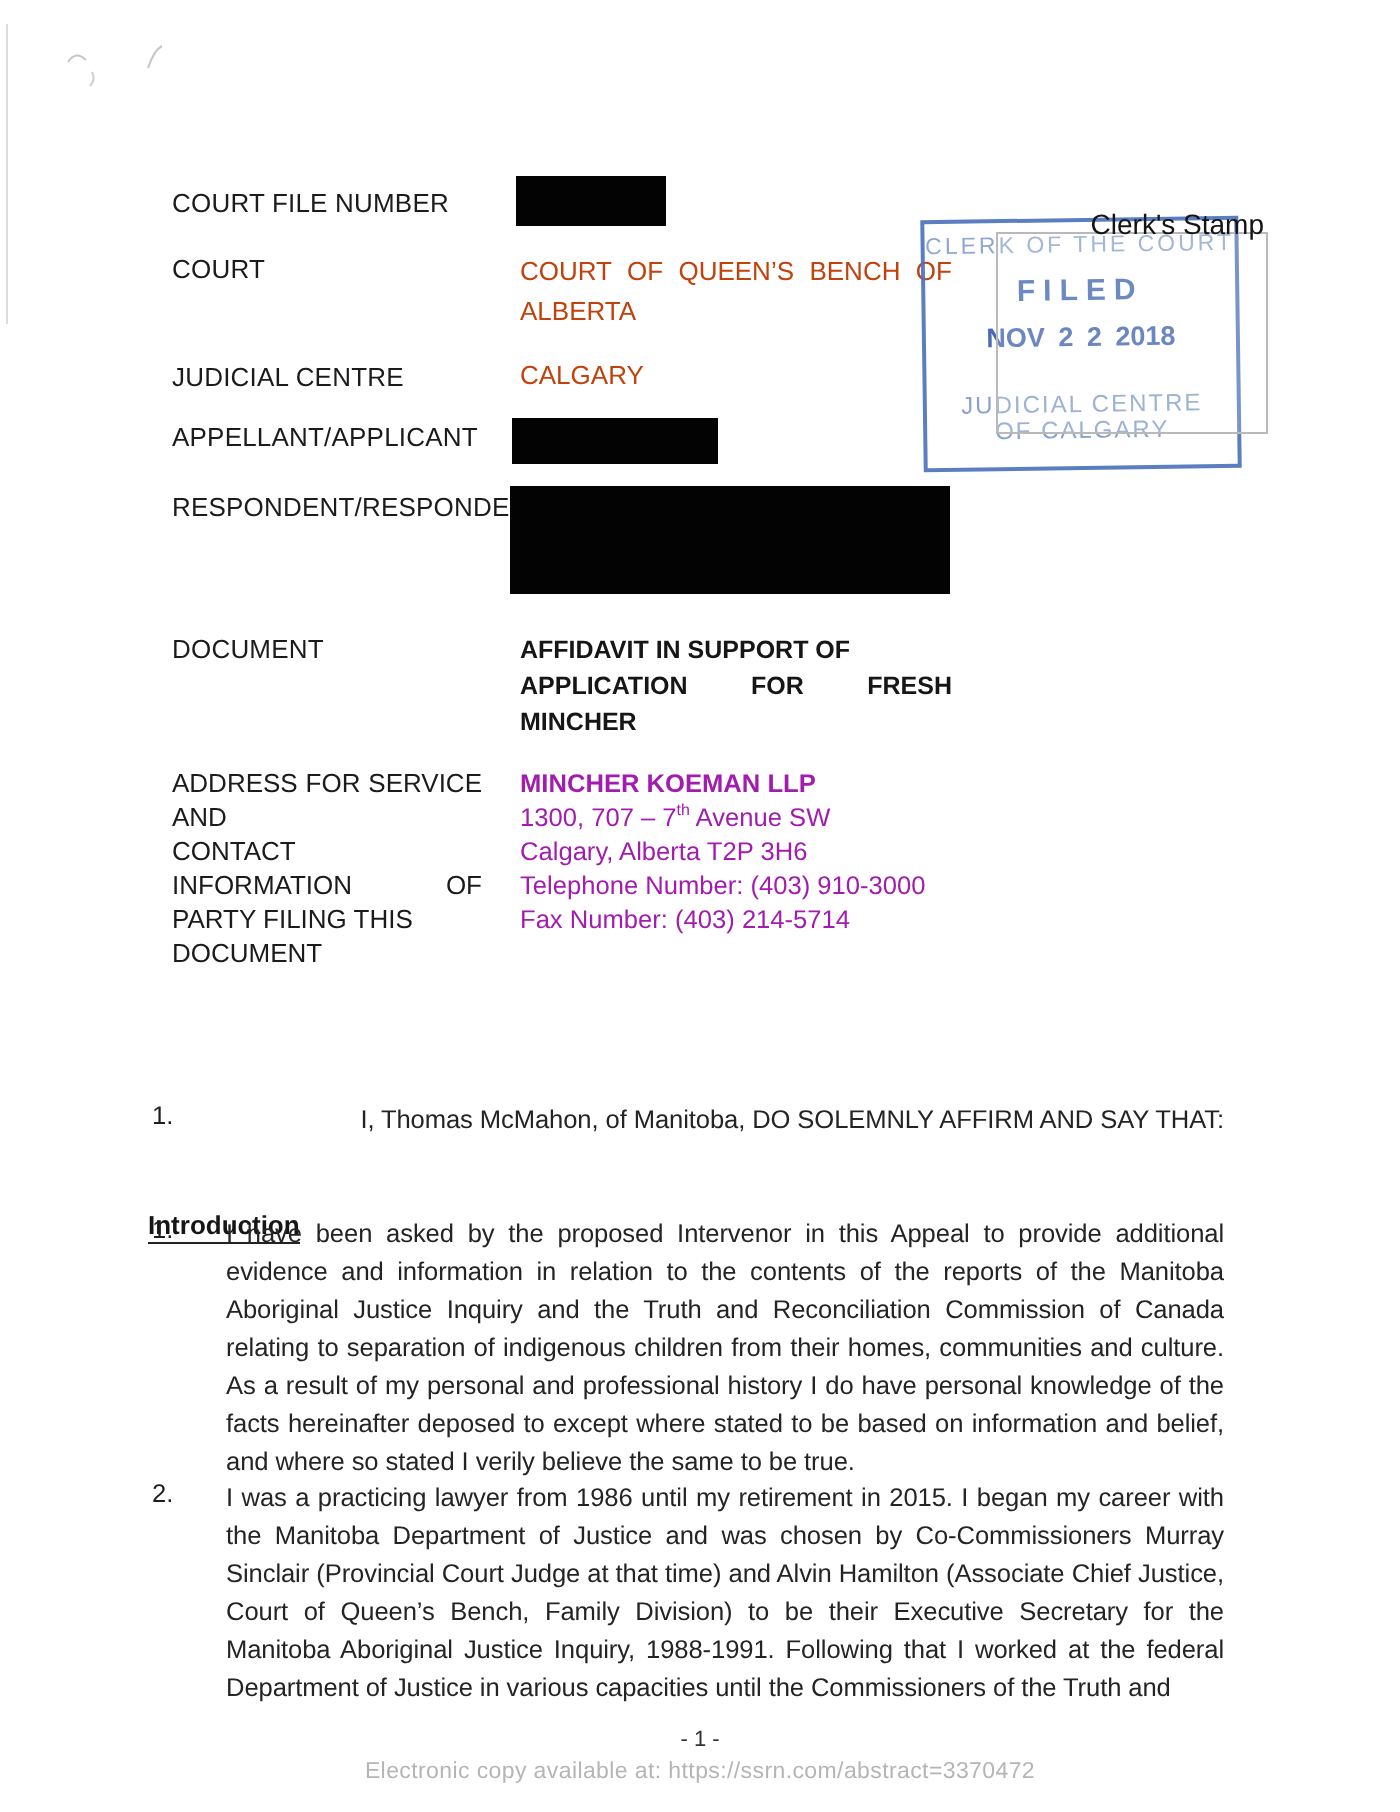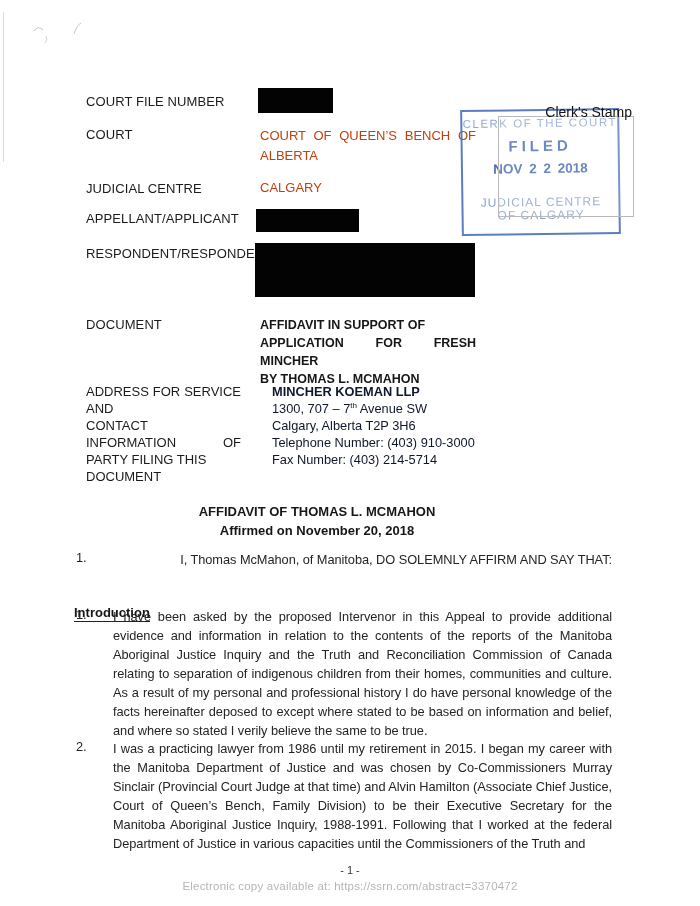--- a/index.html
+++ b/index.html
@@ -8,21 +8,21 @@
     font-family:"Liberation Sans","DejaVu Sans",sans-serif;color:#212121;
   }
   
   .lbl{position:absolute;left:86px;font-size:13px;line-height:17px;color:#1b1b1b;letter-spacing:.1px;}
   .val{position:absolute;left:260px;width:216px;font-size:13px;color:#c2410c;}
   .jl{text-align:justify;text-align-last:justify;}
   .bold{font-weight:700;}
   .redact{position:absolute;background:#030303;}
   
   .addr-lbl{position:absolute;left:86px;width:155px;font-size:13px;line-height:17px;color:#1b1b1b;}
-  .addr-val{position:absolute;left:272px;width:230px;font-size:12.8px;line-height:17px;color:#0f172a;}
+  .addr-val{position:absolute;left:260px;width:230px;font-size:12.8px;line-height:17px;color:#a21caf;}
   sup{font-size:8px;vertical-align:super;line-height:0;}
   
   .title-block{position:absolute;left:76px;width:482px;text-align:center;font-size:13px;font-weight:700;line-height:19px;color:#161616;}
   
   .pnum{position:absolute;left:76px;font-size:12.8px;color:#1e1e1e;}
   .ptext{position:absolute;left:113px;width:499px;font-size:12.8px;line-height:19px;color:#242424;
          text-align:justify;letter-spacing:-.05px;}
   .intro{position:absolute;left:74px;font-size:13px;font-weight:700;color:#161616;margin-top:27px;}
   .intro span{border-bottom:1.5px solid #222;padding-bottom:1px;}
   
@@ -70,21 +70,20 @@
   <div class="lbl" style="top:210px">APPELLANT/APPLICANT</div>
   <div class="redact" style="left:256px;top:209px;width:103px;height:23px"></div>
 
   <div class="lbl" style="top:245px">RESPONDENT/RESPONDENT</div>
   <div class="redact" style="left:255px;top:243px;width:220px;height:54px"></div>
 
   <div class="lbl" style="top:316px">DOCUMENT</div>
   <div class="val bold" style="top:316px;line-height:18px;font-size:12.5px;color:#161616">
     <div>AFFIDAVIT IN SUPPORT OF</div>
     <div class="jl">APPLICATION FOR FRESH MINCHER</div>
-    <div>BY THOMAS L. MCMAHON</div>
   </div>
 
   <div class="addr-lbl" style="top:383px">
     <div class="jl">ADDRESS FOR SERVICE AND</div>
     <div class="jl">CONTACT INFORMATION OF</div>
     <div>PARTY FILING THIS</div>
     <div>DOCUMENT</div>
   </div>
   <div class="addr-val" style="top:383px">
     <div class="bold">MINCHER KOEMAN LLP</div>
@@ -97,24 +96,20 @@
   <div class="stamp-box">
     <div class="st1">CLERK OF THE COURT</div>
     <div class="st2">FILED</div>
     <div class="st3">NOV 2 2 2018</div>
     <div class="st4">JUDICIAL CENTRE</div>
     <div class="st5">OF CALGARY</div>
   </div>
   <div class="clerk-ph"></div>
   <div class="clerk-lbl">Clerk's Stamp</div>
 
-  <div class="title-block" style="top:502px">
-    <div>AFFIDAVIT OF THOMAS L. MCMAHON</div>
-    <div>Affirmed on November 20, 2018</div>
-  </div>
 
   <div class="pnum" style="top:550px">1.</div>
   <div class="ptext" style="top:550px;text-align:right">I, Thomas McMahon, of Manitoba, DO SOLEMNLY AFFIRM AND SAY THAT:</div>
 
   <div class="intro" style="top:578px"><span>Introduction</span></div>
 
   <div class="pnum" style="top:607px">1.</div>
   <div class="ptext" style="top:607px">I have been asked by the proposed Intervenor in this Appeal to provide additional evidence and information in relation to the contents of the reports of the Manitoba Aboriginal Justice Inquiry and the Truth and Reconciliation Commission of Canada relating to separation of indigenous children from their homes, communities and culture. As a result of my personal and professional history I do have personal knowledge of the facts hereinafter deposed to except where stated to be based on information and belief, and where so stated I verily believe the same to be true.</div>
 
   <div class="pnum" style="top:739px">2.</div>

